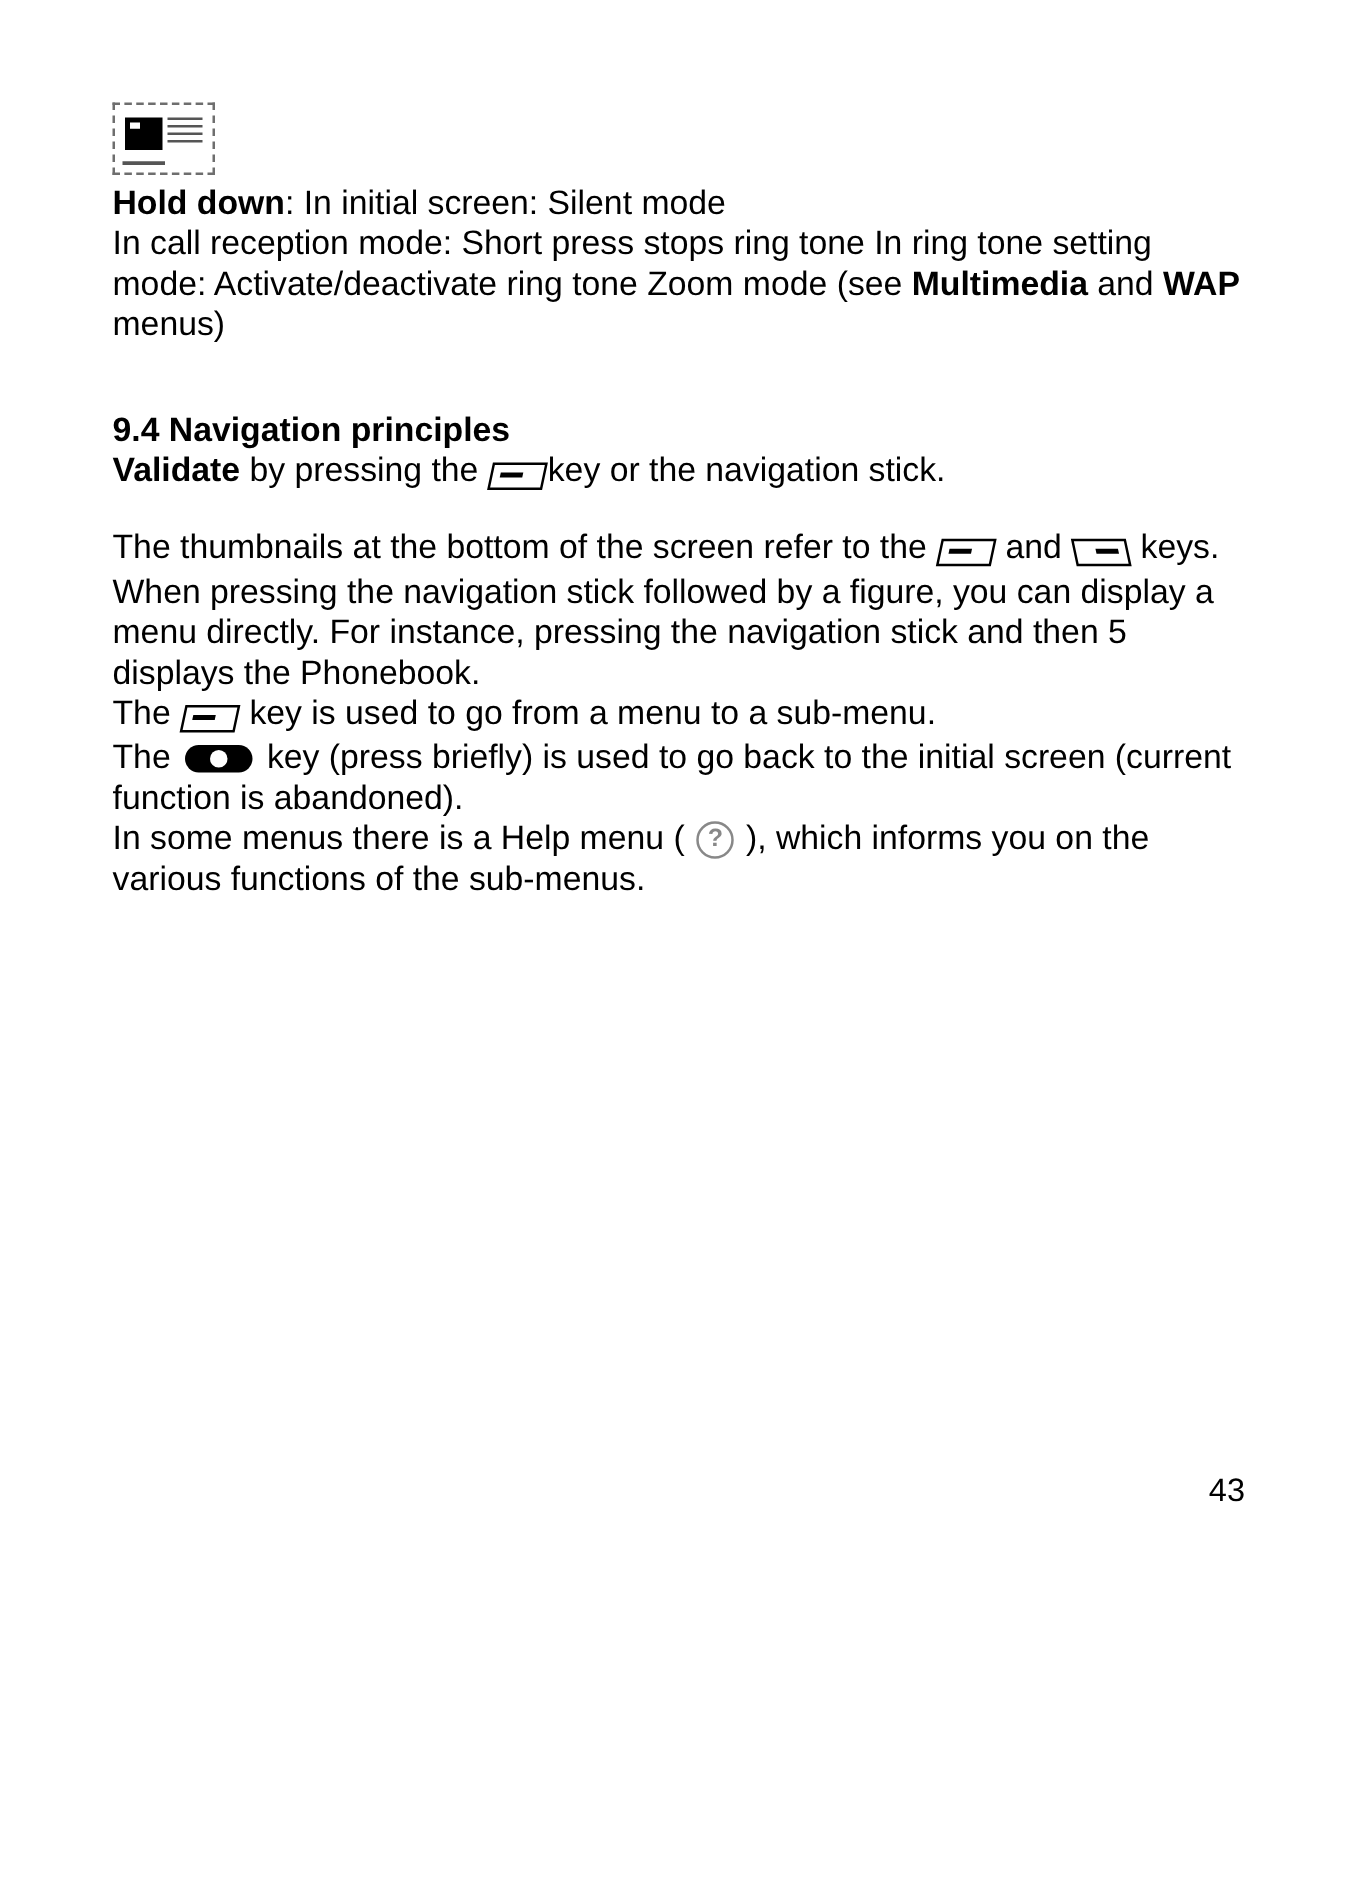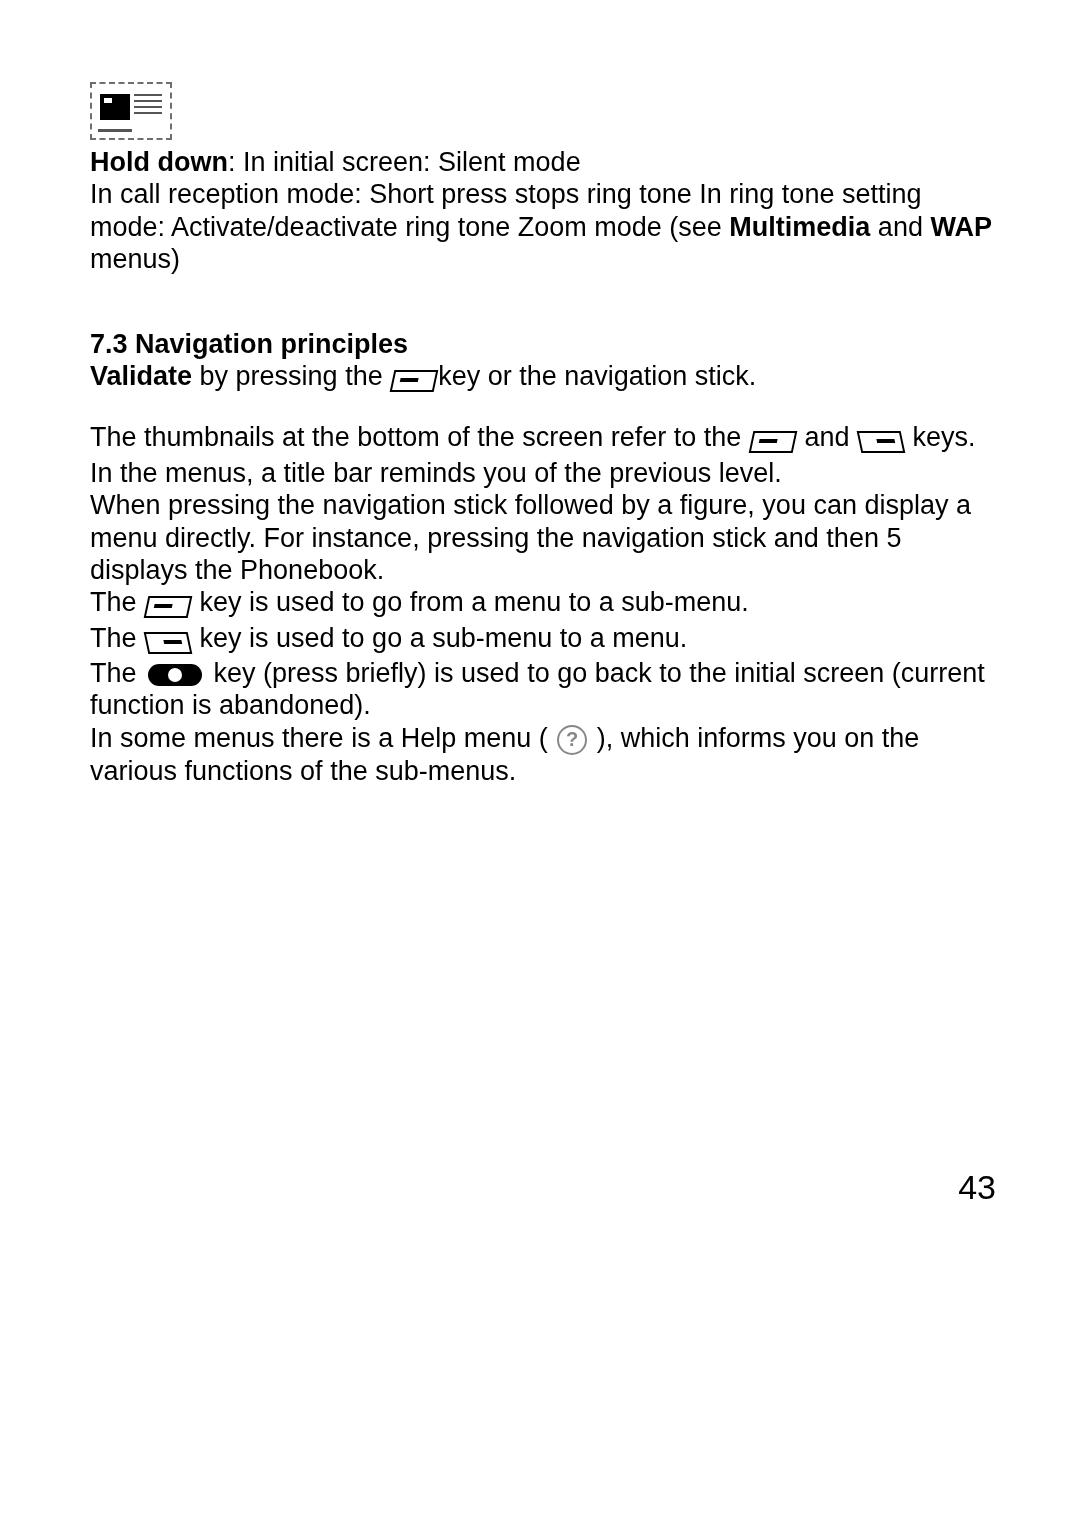--- a/index.html
+++ b/index.html
@@ -126,21 +126,21 @@
     display:block;height:2px;background:#555;margin-bottom:4px;
   }
   .thumb .stand{
     position:absolute;left:6px;bottom:6px;width:34px;height:3px;background:#555;
   }
 
   .page-number {
     position: absolute;
     right: 84px;
     bottom: 214px;
-    font-size: 34px;
+    font-size: 26px;
   }
 </style>
 </head>
 <body>
 
 <div class="page">
 
   <div class="thumb">
     <div class="screen"></div>
     <div class="lines">
@@ -157,38 +157,34 @@
   </p>
   <p class="para">
     <span>In call reception mode: Short press stops ring tone In ring tone setting mode: Activate/deactivate ring tone Zoom mode (see </span><span class="bold">Multimedia</span><span> and </span><span class="bold">WAP</span><span> menus)</span>
   </p>
 
   <div class="gap-big"></div>
 
 
   <div class="gap-big"></div>
 
-  <p class="para bold">7.3 Navigation principles</p>
+  <p class="para bold">9.4 Navigation principles</p>
   <p class="para">
     <span class="bold">Validate</span><span>  by pressing the </span><span class="icon-box"><span class="left-softkey"></span></span><span>key or the navigation stick.</span>
   </p>
 
   <div class="gap-big"></div>
 
   <p class="para">
     <span>The thumbnails at the bottom of the screen refer to the  </span><span class="icon-box"><span class="left-softkey"></span></span><span>   and  </span><span class="icon-box"><span class="right-softkey"></span></span><span>  keys.</span>
   </p>
-  <p class="para">In the menus, a title bar reminds you of the previous level.</p>
   <p class="para">When pressing the navigation stick followed by a figure, you can display a menu directly. For instance, pressing the navigation stick and then 5 displays the Phonebook.</p>
 
   <p class="para">
     <span>The  </span><span class="icon-box"><span class="left-softkey"></span></span><span>  key is used to go from a menu to a sub-menu.</span>
-  </p>
-  <p class="para">
-    <span>The  </span><span class="icon-box"><span class="right-softkey"></span></span><span>  key is used to go a sub-menu to a menu.</span>
   </p>
   <p class="para">
     <span>The  </span><span class="end-key"></span><span>  key (press briefly) is used to go back to the initial screen (current function is abandoned).</span>
   </p>
   <p class="para">
     <span>In some menus there is a Help menu ( </span><span class="help-icon">?</span><span> ), which informs you on the various functions of the sub-menus.</span>
   </p>
 
   <div class="page-number">43</div>
 </div>

